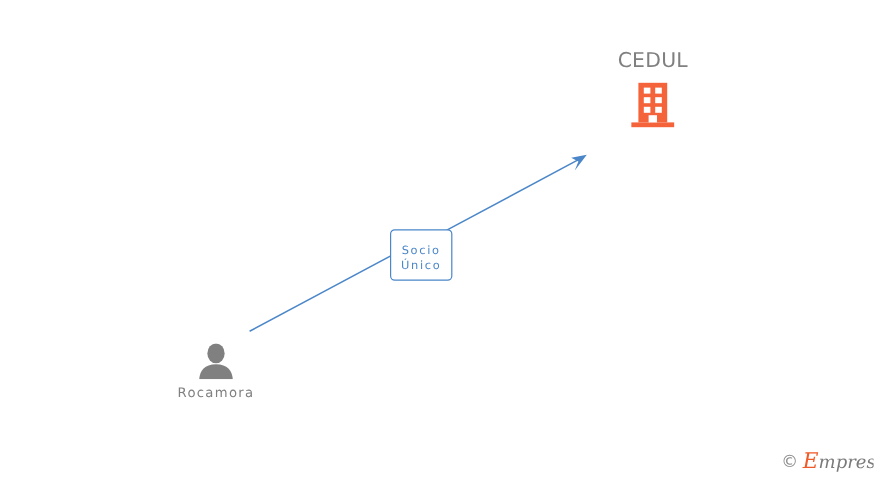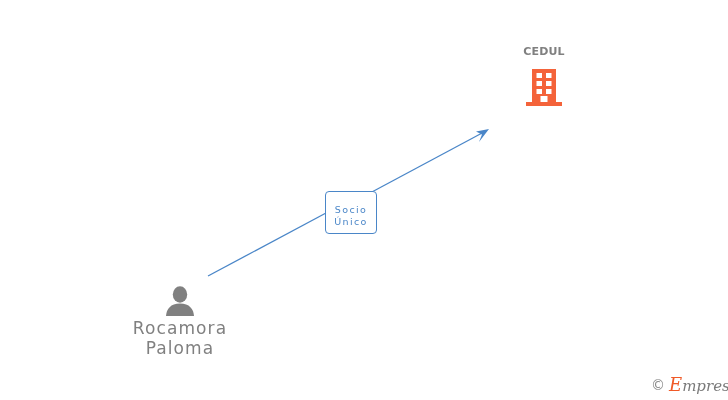--- a/index.html
+++ b/index.html
@@ -28,22 +28,22 @@
 
   
   .company-node {
     position: absolute;
     left: 444px;
     top: 44px;
     width: 200px;
     text-align: center;
   }
   .company-label {
-    font-size: 11px;
-    font-weight: bold;
+    font-size: 17px;
+    font-weight: normal;
     color: #808080;
     line-height: 15px;
     letter-spacing: 0.2px;
     white-space: nowrap;
   }
   .building-icon {
     margin-top: 9px;
     display: flex;
     justify-content: center;
   }
@@ -55,21 +55,21 @@
     top: 286px;
     width: 130px;
     text-align: center;
   }
   .person-icon {
     display: flex;
     justify-content: center;
   }
   .person-label {
     margin-top: 5px;
-    font-size: 17px;
+    font-size: 11px;
     color: #808080;
     line-height: 14.5px;
     letter-spacing: 1.1px;
   }
 
   
   .relation-box {
     position: absolute;
     left: 325px;
     top: 191px;
@@ -148,21 +148,20 @@
   </div>
 
   <div class="person-node">
     <div class="person-icon">
       <svg width="34" height="30" viewBox="0 0 34 30" xmlns="http://www.w3.org/2000/svg">
         <ellipse cx="17" cy="8.5" rx="7.2" ry="8.3" fill="#808080"></ellipse>
         <path d="M17 17.5 C7.5 17.5 3.5 23 3 30 L31 30 C30.5 23 26.5 17.5 17 17.5 Z" fill="#808080"></path>
       </svg>
     </div>
     <div class="person-label">Rocamora</div>
-    <div class="person-label">Paloma</div>
   </div>
 
   <div class="footer-logo">
     <span class="copyright-mark">©</span>
     <span class="brand-word"><span class="brand-initial">E</span><span>mpresia</span></span>
   </div>
 
 </div>
 
 </body></html>

